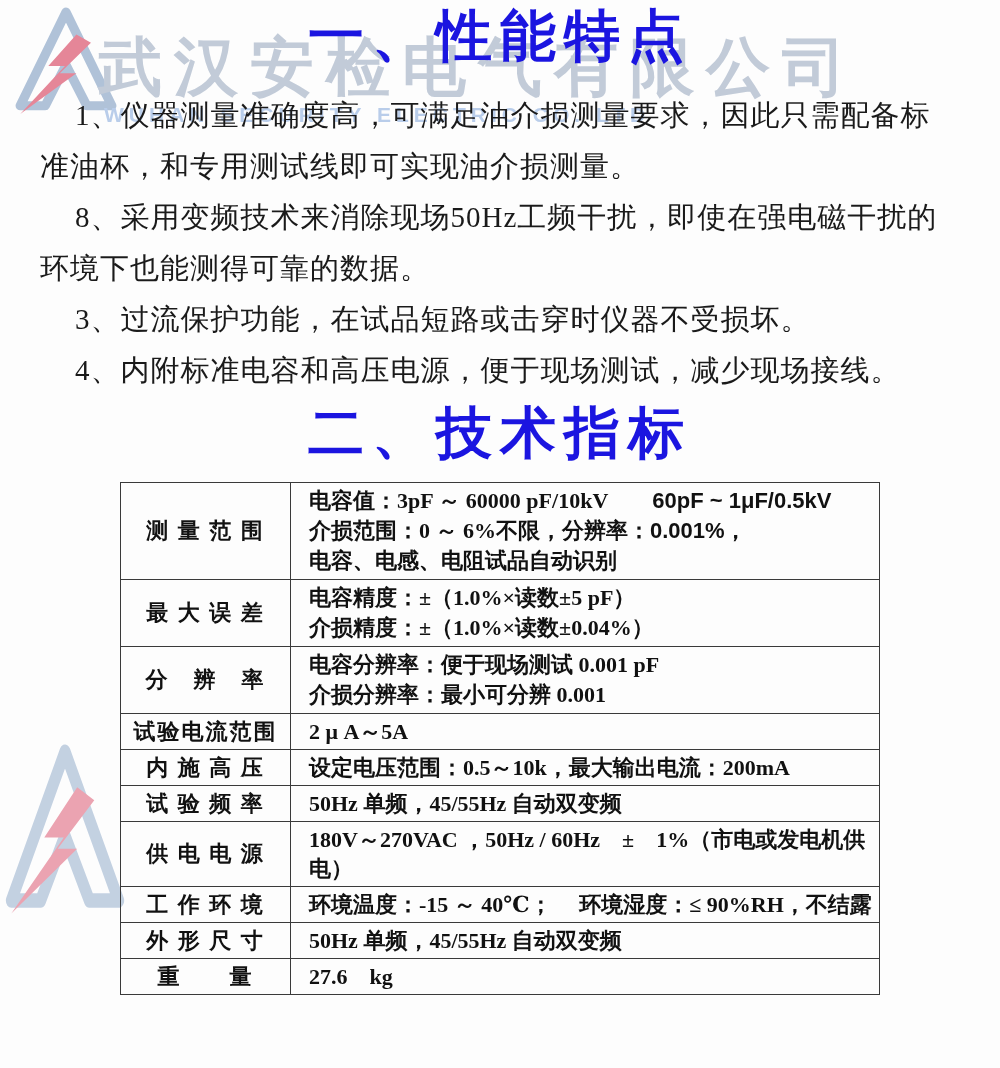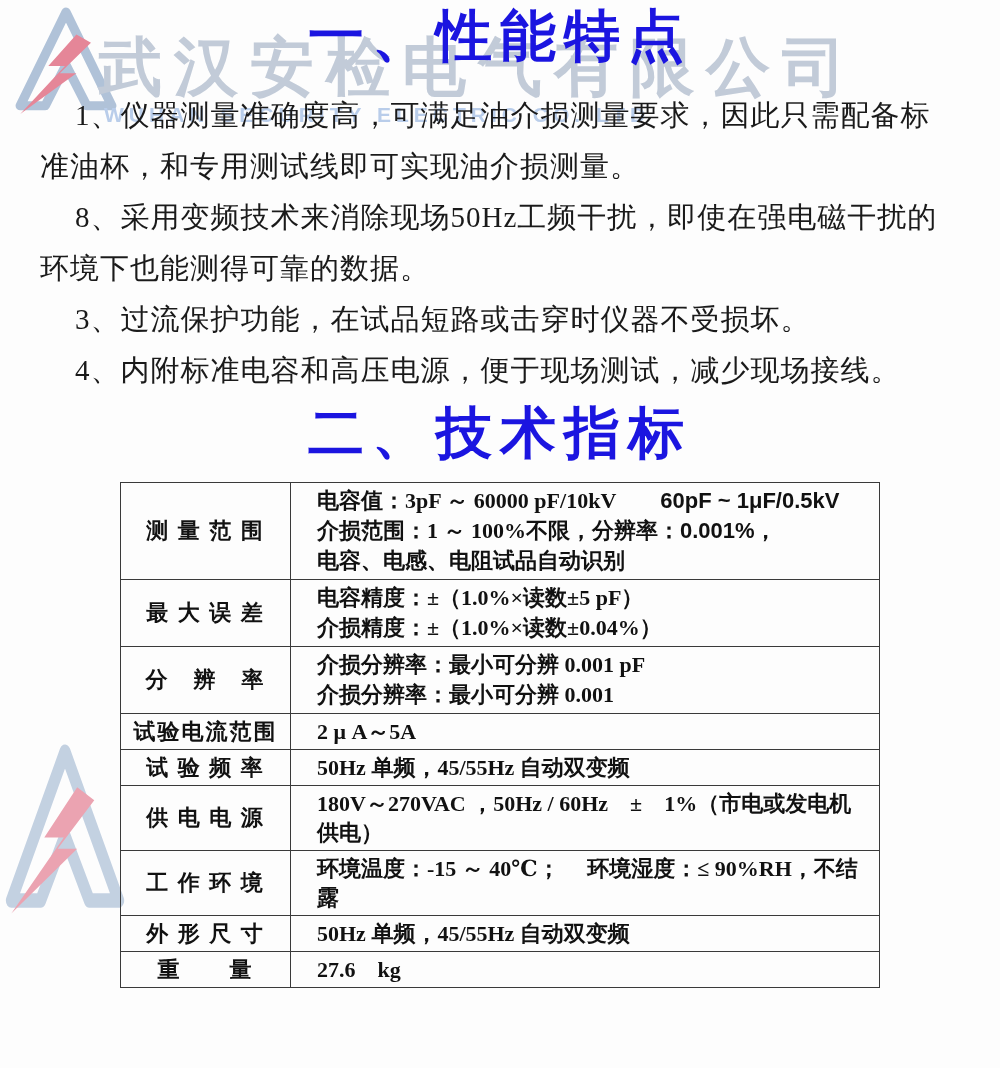--- a/index.html
+++ b/index.html
@@ -76,21 +76,21 @@
     border:1.5px solid var(--table_border);
     font-size:22px;font-weight:bold;
     color:var(--table_text);
     vertical-align:middle;
   }
   td.lab{
     width:170px;text-align:center;
     letter-spacing:2px;padding:2px 4px;margin-left:31px;
   }
   td.val{padding:3px 6px 3px 18px;}
-  td.val .vline{line-height:30px;margin-left:8px;}
+  td.val .vline{line-height:30px;}
   tr.single td.val .vline{line-height:29px;}
   tr.single td{height:34px;}
   .sans{
     font-family:"Liberation Sans","DejaVu Sans",sans-serif;
     font-weight:bold;
   }
   .gap{display:inline-block;width:44px;}
 </style>
 </head>
 <body>
@@ -130,42 +130,48 @@
     </div>
 
     <h1 class="sec-title t2">二、技术指标</h1>
 
     <table class="spec">
       <tbody>
         <tr>
           <td class="lab">测 量 范 围</td>
           <td class="val">
             <div class="vline"><span>电容值：3pF ～ 60000 pF/10kV</span><span class="gap"></span><span class="sans">60pF ~ 1μF/0.5kV</span></div>
-            <div class="vline"><span>介损范围：1 ～ 100%不限，分辨率：</span><span class="sans">0.001%，</span></div>
+            <div class="vline"><span>介损范围：0 ～ 6%不限，分辨率：</span><span class="sans">0.001%，</span></div>
             <div class="vline"><span>电容、电感、电阻试品自动识别</span></div>
           </td>
         </tr>
         <tr>
           <td class="lab">最 大 误 差</td>
           <td class="val">
             <div class="vline">电容精度：±（1.0%×读数±5 pF）</div>
             <div class="vline">介损精度：±（1.0%×读数±0.04%）</div>
           </td>
         </tr>
         <tr>
           <td class="lab">分　辨　率</td>
           <td class="val">
-            <div class="vline">介损分辨率：最小可分辨 0.001 pF</div>
+            <div class="vline">电容分辨率：便于现场测试 0.001 pF</div>
             <div class="vline">介损分辨率：最小可分辨 0.001</div>
           </td>
         </tr>
         <tr class="single">
           <td class="lab">试验电流范围</td>
           <td class="val">
             <div class="vline">2 μ A～5A</div>
+          </td>
+        </tr>
+        <tr class="single">
+          <td class="lab">内 施 高 压</td>
+          <td class="val">
+            <div class="vline">设定电压范围：0.5～10k，最大输出电流：200mA</div>
           </td>
         </tr>
         <tr class="single">
           <td class="lab">试 验 频 率</td>
           <td class="val">
             <div class="vline">50Hz 单频，45/55Hz 自动双变频</div>
           </td>
         </tr>
         <tr class="single">
           <td class="lab">供 电 电 源</td>

